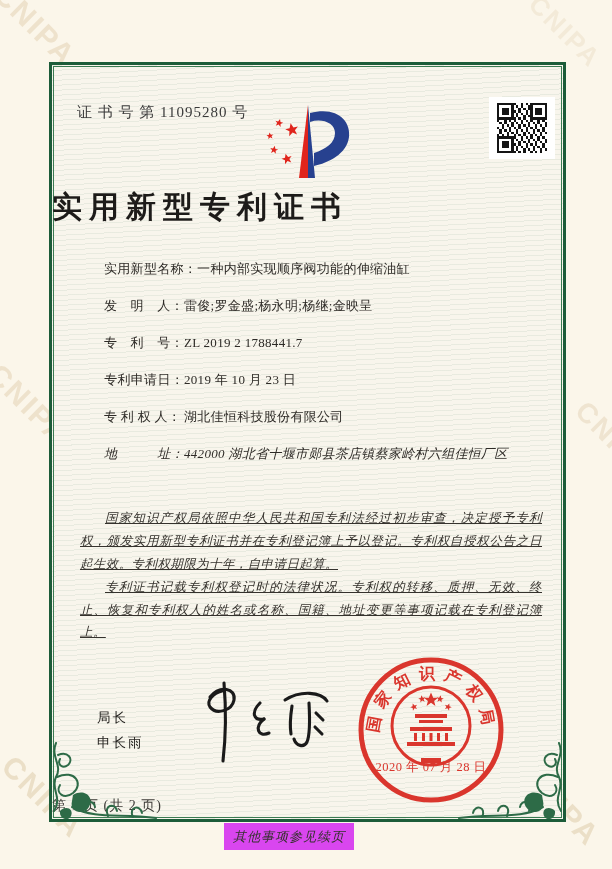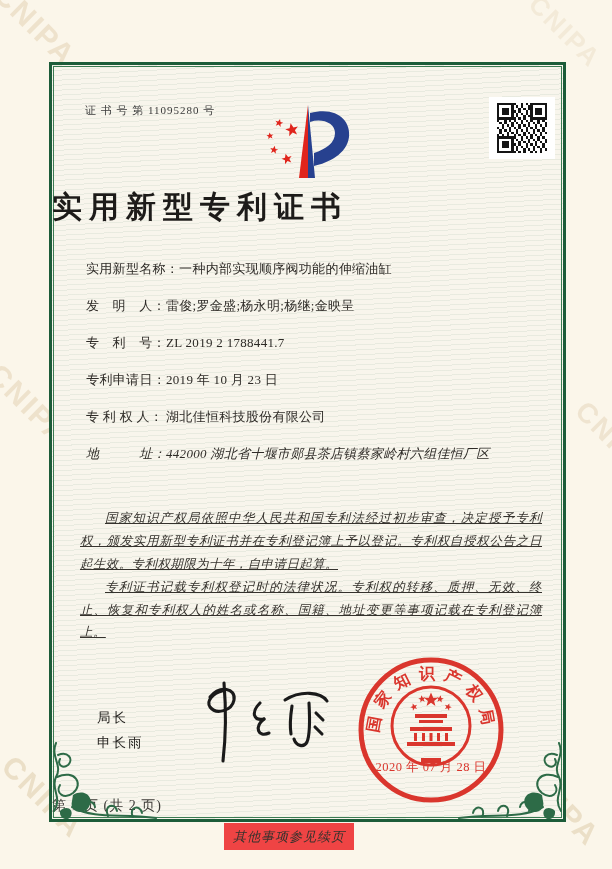--- a/index.html
+++ b/index.html
@@ -9,41 +9,41 @@
   }
   html,body{margin:0;padding:0;}
   body{font-family:"Liberation Serif","DejaVu Serif",serif;background:#888;}
   .page{position:relative;width:612px;height:869px;background:var(--paper);overflow:hidden;margin:0 auto;}
   .wm{position:absolute;font-family:"Liberation Sans","DejaVu Sans",sans-serif;font-weight:700;
       transform:rotate(45deg);letter-spacing:2px;user-select:none;pointer-events:none;}
   .frame{position:absolute;left:49px;top:62px;width:511px;height:754px;
       border:3px solid var(--frame-green);background:var(--inner-paper);
       background-image:repeating-linear-gradient(177deg, rgba(125,162,138,0.13) 0px, rgba(125,162,138,0.13) 1px, transparent 1px, transparent 5px);}
   .frame-inner{position:absolute;inset:1px;border:1px solid var(--frame-green2);pointer-events:none;}
-  .cert-no{position:absolute;left:25px;top:38px;font-size:11px;letter-spacing:1px;color:#3a3a3a;margin-left:8px;}
+  .cert-no{position:absolute;left:25px;top:38px;font-size:15px;letter-spacing:1px;color:#3a3a3a;}
   .qr-patch{position:absolute;left:437px;top:32px;width:66px;height:62px;background:#fff;
       display:flex;align-items:center;justify-content:center;}
   .logo{position:absolute;left:206px;top:34px;width:110px;height:86px;}
   .title{position:absolute;left:0;right:0;top:122px;font-size:30px;font-weight:600;
       letter-spacing:7px;color:#1d1b19;}
   .frow{position:absolute;left:34px;font-size:13px;color:#2e2b27;letter-spacing:0.3px;white-space:nowrap;}
-  .flabel{display:inline-block;min-width:80px;}
+  .flabel{display:inline-block;min-width:80px;margin-left:18px;}
   .fvalue{margin-left:0;}
   .fpair2{position:absolute;left:235px;top:0;white-space:nowrap;}
   .body-text{position:absolute;left:28px;top:442px;width:462px;font-size:12.5px;line-height:1.83;
       color:#35322d;font-style:italic;letter-spacing:0.4px;text-align:justify;}
   .body-text p{margin:0;text-indent:2em;text-decoration:underline;}
   .signer{position:absolute;left:35px;font-size:13.5px;color:#24221f;letter-spacing:2px;margin-left:10px;}
   .sig-svg{position:absolute;left:136px;top:612px;width:150px;height:92px;}
   .seal-svg{position:absolute;left:299px;top:585px;width:160px;height:160px;opacity:0.92;}
   .page-num{position:absolute;left:0;right:0;top:732px;font-size:14px;color:#3c3a36;letter-spacing:1px;}
   .orn{position:absolute;width:112px;height:82px;}
   .orn.left{left:-4px;top:676px;}
   .orn.right{right:-4px;top:676px;transform:scaleX(-1);}
-  .footer-note-box{position:absolute;left:224px;top:823px;width:130px;height:27px;background:#ef4444;
+  .footer-note-box{position:absolute;left:224px;top:823px;width:130px;height:27px;background:#d946ef;
       display:flex;align-items:center;justify-content:center;}
   .footer-note-box span{font-size:13px;font-style:italic;color:#35322d;letter-spacing:1px;white-space:nowrap;}
 </style>
 </head>
 <body>
 
 <div class="page">
 
   <span class="wm" style="left:-16px;top:8px;font-size:30px;color:#eee2cc;">CNIPA</span>
   <span class="wm" style="left:520px;top:16px;font-size:26px;color:#f3ead8;">CNIPA</span>

